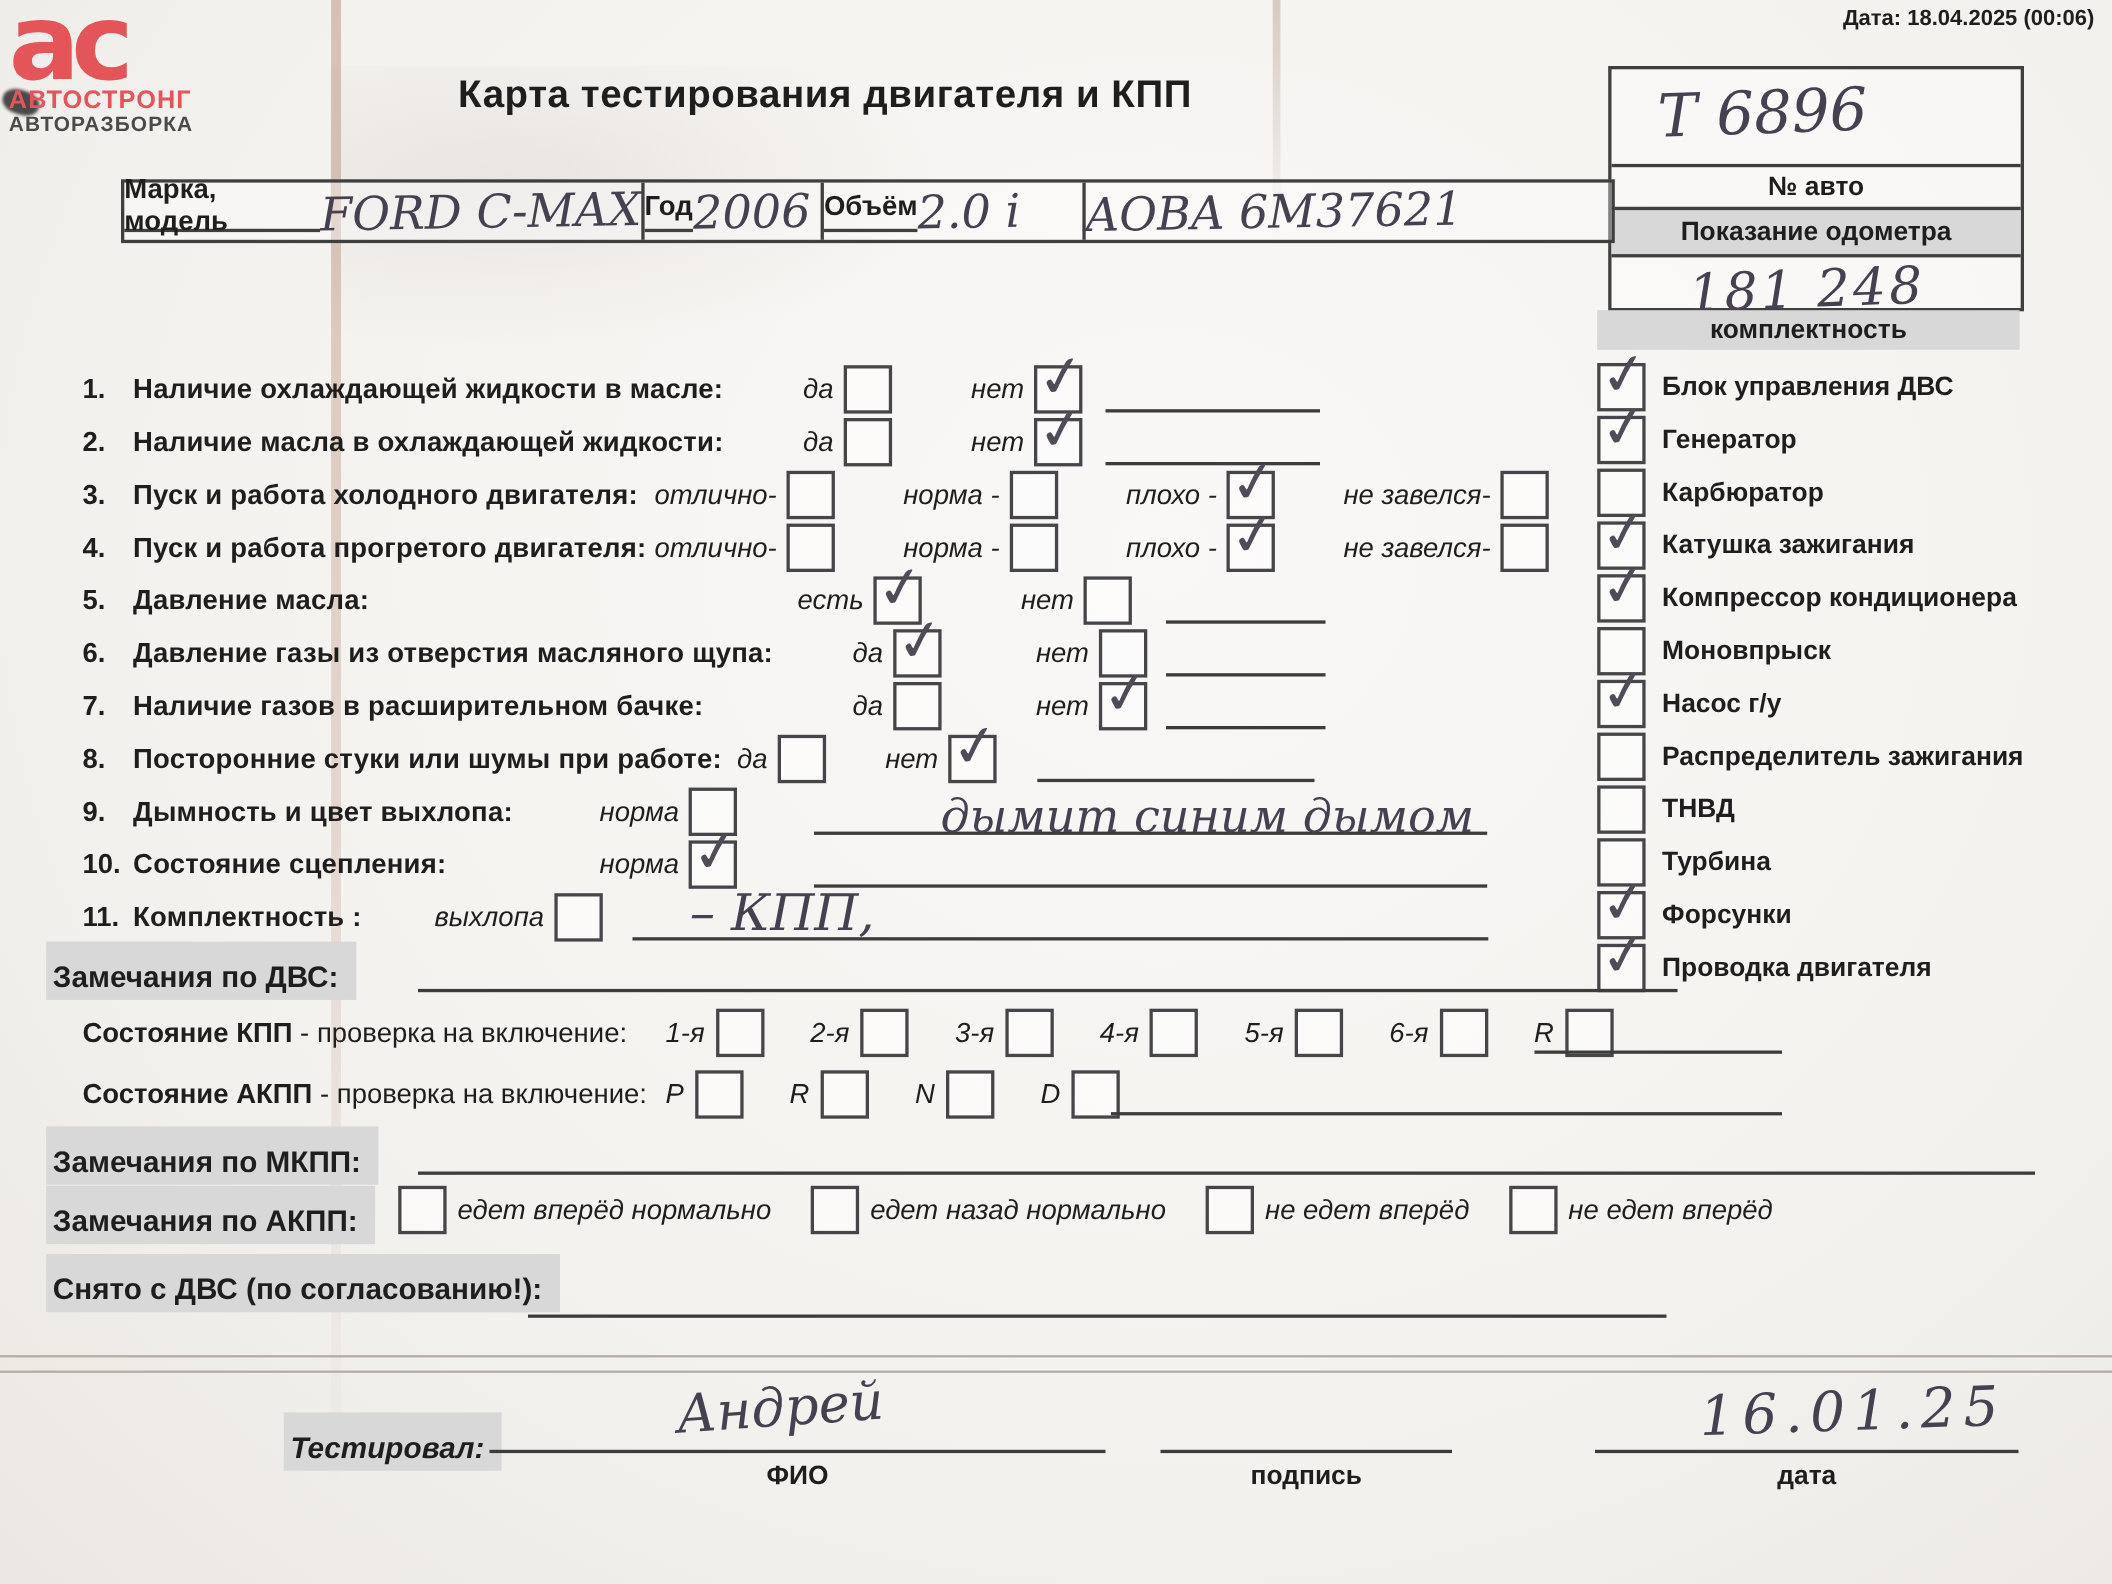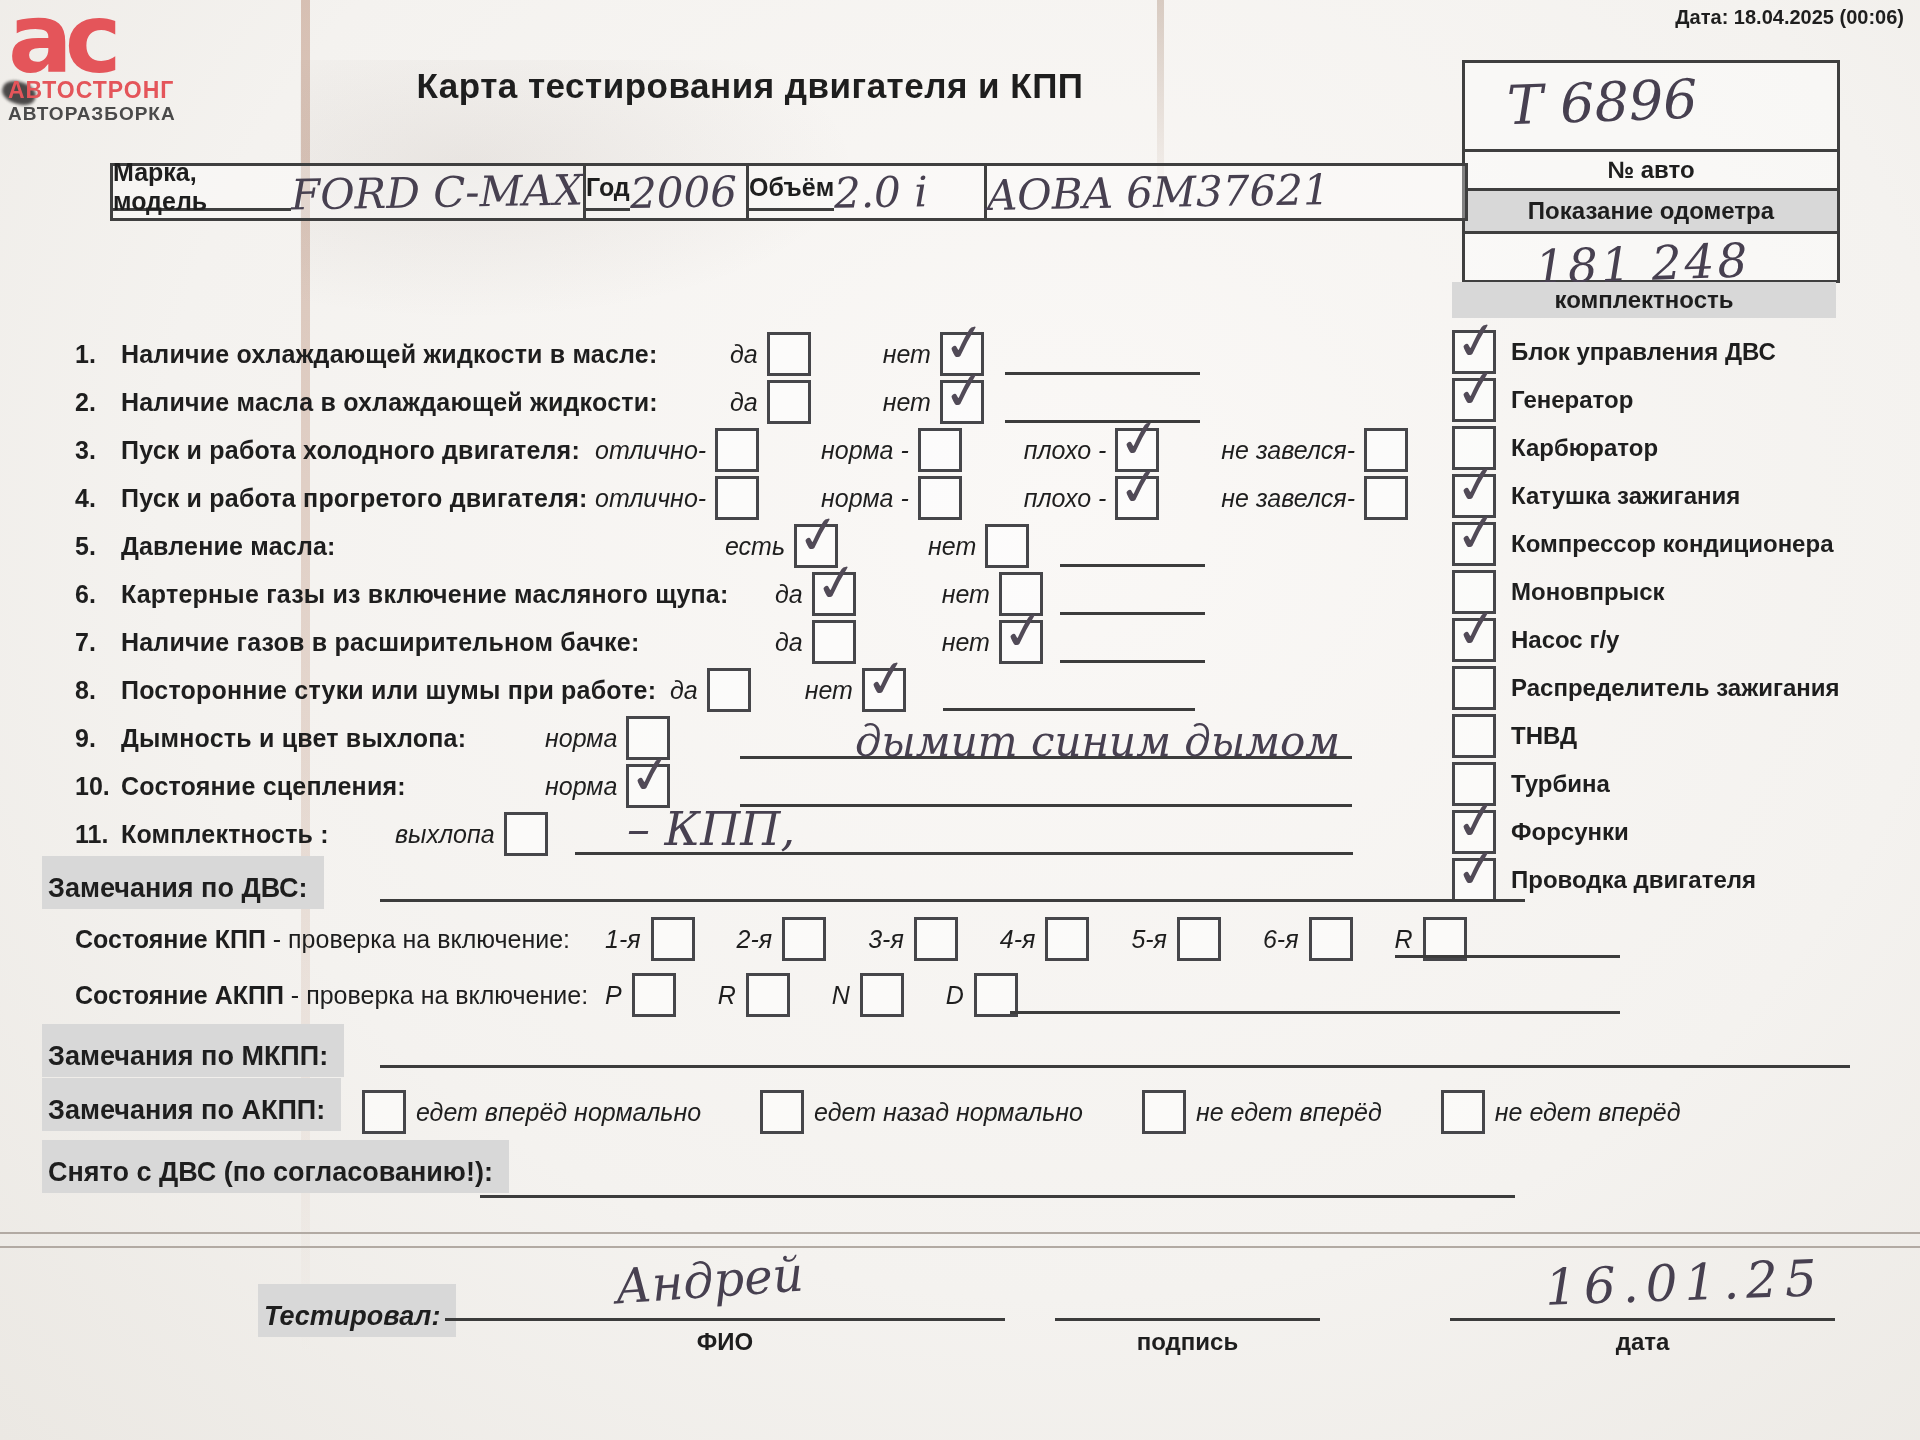--- a/index.html
+++ b/index.html
@@ -91,21 +91,21 @@
   .sec-text b{font-weight:bold}
   .gears{position:absolute;left:530px;top:0;height:100%;display:flex;align-items:center}
   .gear{display:flex;align-items:center}
   .gear+.gear{margin-left:42px}
   .gear-label{font-style:italic;font-size:25px;margin-right:10px}
   .kpp-line{left:1320px;width:225px;bottom:8px}
   .akpp-line{left:935px;width:610px;bottom:8px}
   .mkpp-row{left:42px;top:1024px;width:1840px;height:48px}
   .mkpp-line{left:338px;width:1470px;bottom:4px}
   .akppopt-row{left:42px;top:1078px;width:1860px;height:56px}
-  .akpp-options{position:absolute;left:320px;top:0;height:100%;display:flex;align-items:flex-end;gap:59px}
+  .akpp-options{position:absolute;left:320px;top:0;height:100%;display:flex;align-items:flex-start;gap:36px}
   .akpp-opt{display:flex;align-items:center}
   .akpp-opt-label{font-style:italic;font-size:25px;margin-left:10px;white-space:nowrap}
   .removed-row{left:42px;top:1140px;width:1860px;height:58px}
   .removed-line{left:438px;width:1035px;bottom:0}
   .rule{position:absolute;left:0;width:1920px;height:0;border-top:2px solid #b2aaa3}
   .rule1{top:1232px}.rule2{top:1246px}
   
   .tested-label{position:absolute;left:258px;top:1284px;font-style:italic}
   .fio-line,.sign-line,.date-line{position:absolute;top:1318px;height:0;border-bottom:3px solid #3c3c3c}
   .fio-line{left:445px;width:560px}
@@ -262,21 +262,21 @@
           </span>
           <span class="opt">
             <span class="opt-label">нет</span>
             <span class="box"></span>
           </span>
         </span>
         <span class="cl-line"></span>
       </div>
       <div class="cl-row">
         <span class="cl-num">6.</span>
-        <span class="cl-label">Картерные газы из включение масляного щупа:</span>
+        <span class="cl-label">Давление газы из отверстия масляного щупа:</span>
         <span class="cl-opts">
           <span class="opt">
             <span class="opt-label">да</span>
             <span class="box">
               <span class="check">✓</span>
             </span>
           </span>
           <span class="opt">
             <span class="opt-label">нет</span>
             <span class="box"></span>

